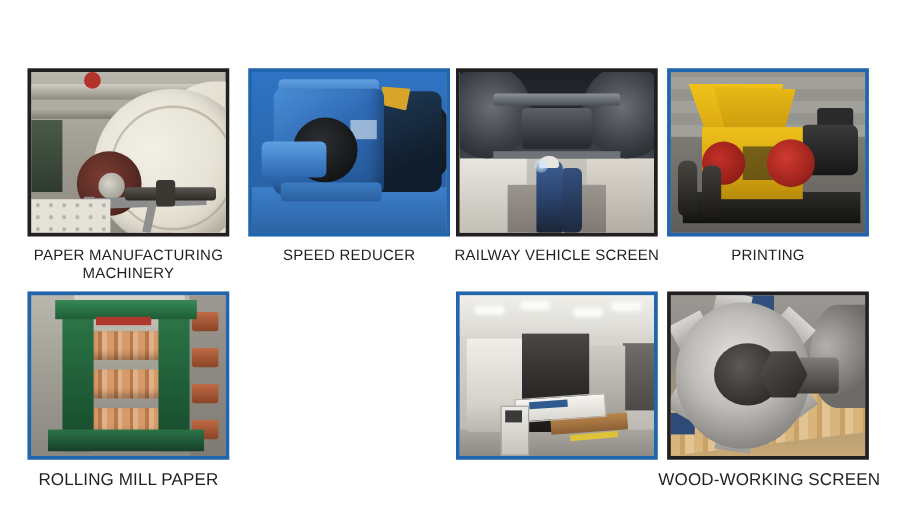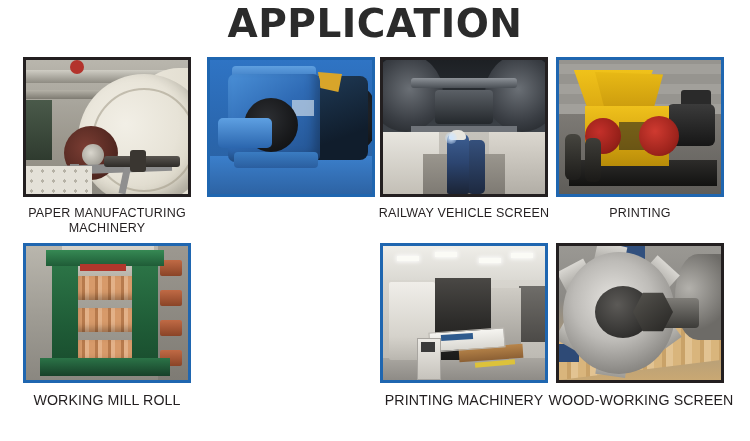--- a/index.html
+++ b/index.html
@@ -609,21 +609,20 @@
   .ww-blue2 {
     left: 0; bottom: 18px; width: 20px; height: 18px;
     background: #2e4a76;
   }
 </style>
 </head>
 <body>
 
 <div id="page">
 
-  <div class="page-title">APPLICATION</div>
 
   <div class="grid">
 
     <div class="row r0">
 
       <div class="card c0">
         <div class="thumb border-dark">
           <div class="ph paper-bg"></div>
           <div class="ph paper-beam"></div>
           <div class="ph paper-beam2"></div>
@@ -651,20 +650,21 @@
           <div class="ph sr-motor"></div>
           <div class="ph sr-yellow"></div>
           <div class="ph sr-top"></div>
           <div class="ph sr-body"></div>
           <div class="ph sr-plate"></div>
           <div class="ph sr-flange"></div>
           <div class="ph sr-shaft"></div>
           <div class="ph sr-shaft-end"></div>
           <div class="ph sr-base"></div>
         </div>
+        <div class="caption">SPEED REDUCER</div>
       </div>
 
       <div class="card c2">
         <div class="thumb border-dark">
           <div class="ph rw-bg"></div>
           <div class="ph rw-wall-l"></div>
           <div class="ph rw-wall-r"></div>
           <div class="ph rw-floor"></div>
           <div class="ph rw-under"></div>
           <div class="ph rw-wheel-l"></div>
@@ -714,21 +714,21 @@
           <div class="ph rm-spool s-d"></div>
           <div class="ph rm-roll r-a"></div>
           <div class="ph rm-roll r-b"></div>
           <div class="ph rm-roll r-c"></div>
           <div class="ph rm-frame-l"></div>
           <div class="ph rm-frame-r"></div>
           <div class="ph rm-top"></div>
           <div class="ph rm-red"></div>
           <div class="ph rm-bot"></div>
         </div>
-        <div class="caption">WORKING MILL ROLL</div>
+        <div class="caption">ROLLING MILL PAPER</div>
       </div>
 
 
       <div class="card c2">
         <div class="thumb border-blue">
           <div class="ph pr-bg"></div>
           <div class="ph pr-ceil"></div>
           <div class="ph pr-lamp l1"></div>
           <div class="ph pr-lamp l2"></div>
           <div class="ph pr-lamp l3"></div>
@@ -738,21 +738,20 @@
           <div class="ph pr-press3"></div>
           <div class="ph pr-press2"></div>
           <div class="ph pr-press"></div>
           <div class="ph pr-table"></div>
           <div class="ph pr-yellow"></div>
           <div class="ph pr-white-unit"></div>
           <div class="ph pr-label"></div>
           <div class="ph pr-console"></div>
           <div class="ph pr-screen"></div>
         </div>
-        <div class="caption">PRINTING MACHINERY</div>
       </div>
 
       <div class="card c3">
         <div class="thumb border-dark">
           <div class="ph ww-bg"></div>
           <div class="ph ww-wood"></div>
           <div class="ph ww-blue"></div>
           <div class="ph ww-blue2"></div>
           <div class="ph ww-back"></div>
           <div class="ph ww-tooth t1"></div>

